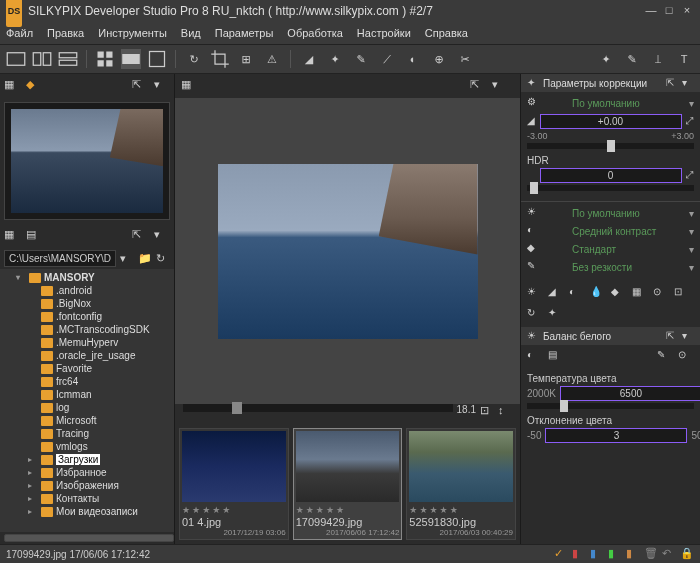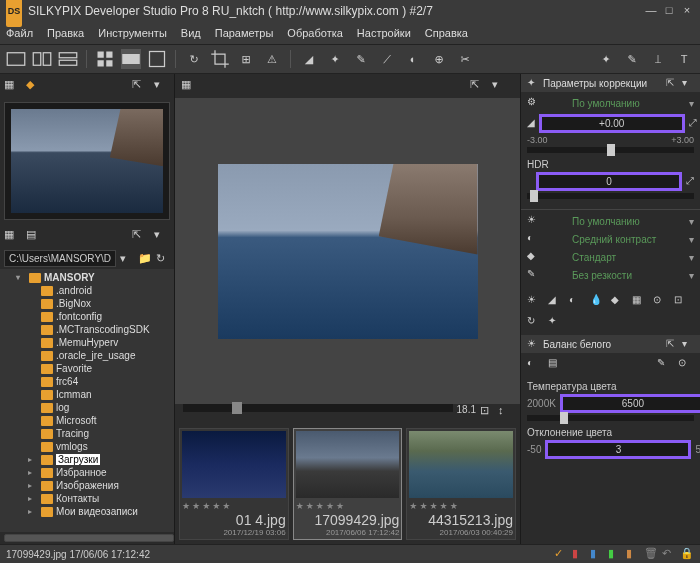--- a/index.html
+++ b/index.html
@@ -49,35 +49,35 @@
 .zoom-row .zicon { width: 14px; height: 14px; color: #ccc; cursor: pointer; }
 .thumbs { height: 120px; background: #2b2b2b; display: flex; gap: 4px; padding: 4px; }
 .thumb { flex: 1; background: #353535; border: 1px solid #444; display: flex; flex-direction: column; padding: 2px; }
 .thumb.active { border: 1px solid #888; background: #404040; }
 .thumb-img { flex: 1; background: #1a1a1a; margin-bottom: 2px; }
 .thumb-img.stars { background: linear-gradient(to bottom, #0a1a3f 0%, #1a2a5f 50%, #2a3a6f 100%); }
 .thumb-img.road { background: linear-gradient(to bottom, #4a5a6f 0%, #6a7a8f 40%, #3a3a3a 60%, #2a2a2a 100%); }
 .thumb-img.lake { background: linear-gradient(to bottom, #7a8a6f 0%, #5a6a4f 30%, #3a5a6f 60%, #2a4a5f 100%); }
 .thumb-rating { display: flex; gap: 2px; padding: 1px 0; }
 .thumb-rating .star { color: #888; font-size: 9px; }
-.thumb-name { color: #ccc; font-size: 14px; text-align: right; }
+.thumb-name { color: #ccc; font-size: 11px; }
 .thumb-date { color: #999; font-size: 8px; text-align: right; }
 .right { width: 180px; background: #2b2b2b; border-left: 1px solid #1a1a1a; display: flex; flex-direction: column; overflow-y: auto; font-size: 10px; }
 .panel-hdr { background: #3a3a3a; padding: 3px 6px; display: flex; align-items: center; gap: 4px; }
 .panel-hdr .picon2 { width: 12px; height: 12px; color: #ccc; }
 .panel-hdr .ptitle { flex: 1; color: #ddd; }
 .panel-hdr .pctrl { width: 12px; height: 12px; color: #ccc; cursor: pointer; }
 .panel-body { padding: 4px 6px; }
 .prow { display: flex; align-items: center; gap: 6px; margin-bottom: 4px; }
 .prow .picon3 { width: 14px; height: 14px; color: #ccc; }
 .prow .plink { color: #5a9a5a; flex: 1; cursor: pointer; margin-left: 25px; }
 .prow .pexp { color: #999; cursor: pointer; }
 .slider-row { display: flex; align-items: center; gap: 4px; margin-bottom: 2px; }
 .slider-row .slbl { width: 14px; height: 14px; color: #ccc; }
-.slider-row input { flex: 1; background: #1a1a1a; border: 3px solid #8b5cf6; color: #ccc; padding: 1px 4px; font-size: 10px; text-align: center; }
+.slider-row input { flex: 1; background: #1a1a1a; border: 1px solid #8b5cf6; color: #ccc; padding: 1px 4px; font-size: 10px; text-align: center; }
 .slider-row .sicon { width: 14px; height: 14px; color: #ccc; cursor: pointer; }
 .range-row { display: flex; justify-content: space-between; color: #999; font-size: 9px; margin-bottom: 2px; text-align: right; }
 .slider-track { height: 6px; background: #1a1a1a; position: relative; margin-bottom: 6px; }
 .slider-track .shandle { position: absolute; top: -3px; width: 8px; height: 12px; background: #ccc; }
 .hdr-lbl { color: #ccc; margin-bottom: 2px; }
 .icon-strip { display: flex; gap: 5px; padding: 4px 6px; flex-wrap: wrap; }
 .icon-strip .isicon { width: 16px; height: 16px; color: #ccc; cursor: pointer; }
 .statusbar { height: 19px; background: #3a3a3a; display: flex; align-items: center; padding: 0 6px; border-top: 1px solid #222; }
 .statusbar .stext { flex: 1; color: #ccc; font-size: 10px; }
 .statusbar .sbicon { width: 14px; height: 14px; margin-left: 4px; cursor: pointer; }
@@ -346,21 +346,21 @@
       </div>
       <div class="thumb">
         <div class="thumb-img lake"></div>
         <div class="thumb-rating">
             <span class="star">★</span>
             <span class="star">★</span>
             <span class="star">★</span>
             <span class="star">★</span>
             <span class="star">★</span>
           </div>
-        <div class="thumb-name">44315213.jpg</div>
+        <div class="thumb-name">52591830.jpg</div>
         <div class="thumb-date">2017/06/03 00:40:29</div>
       </div>
     </div>
   </div>
 
   <div class="right">
     <div class="panel-hdr">
       <div class="picon2">✦</div>
       <div class="ptitle">Параметры коррекции</div>
       <div class="pctrl">⇱</div>

